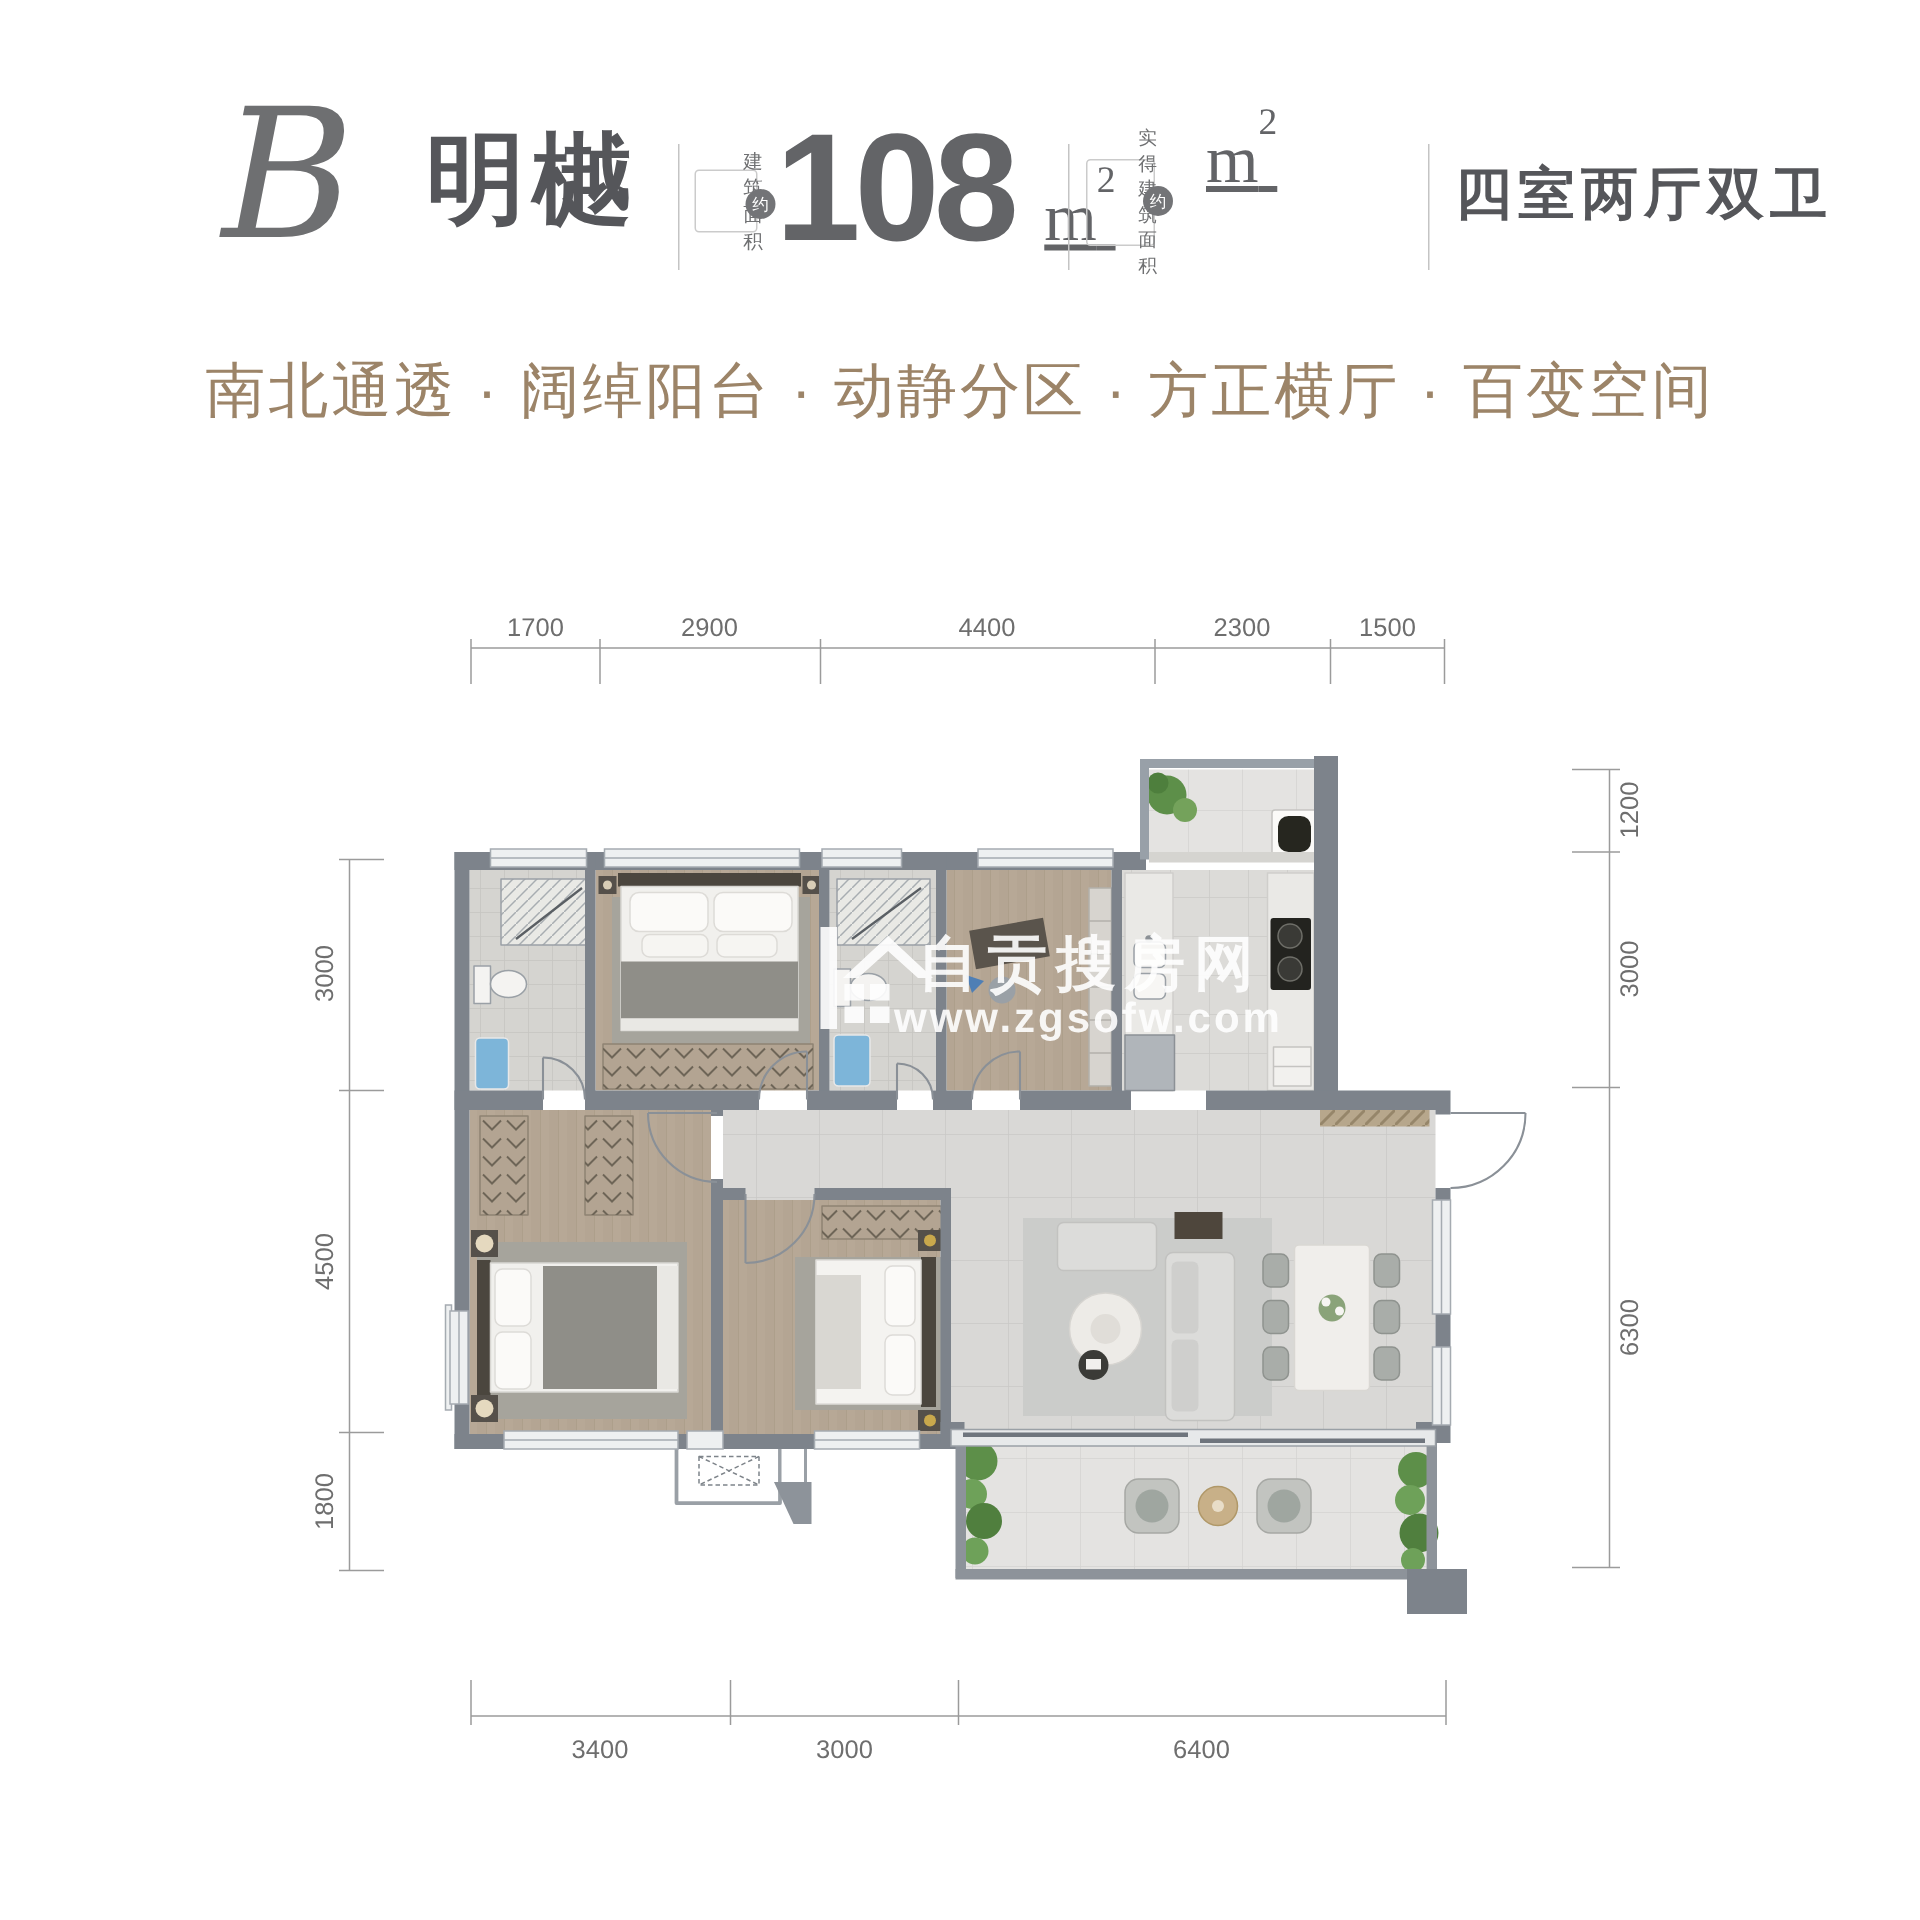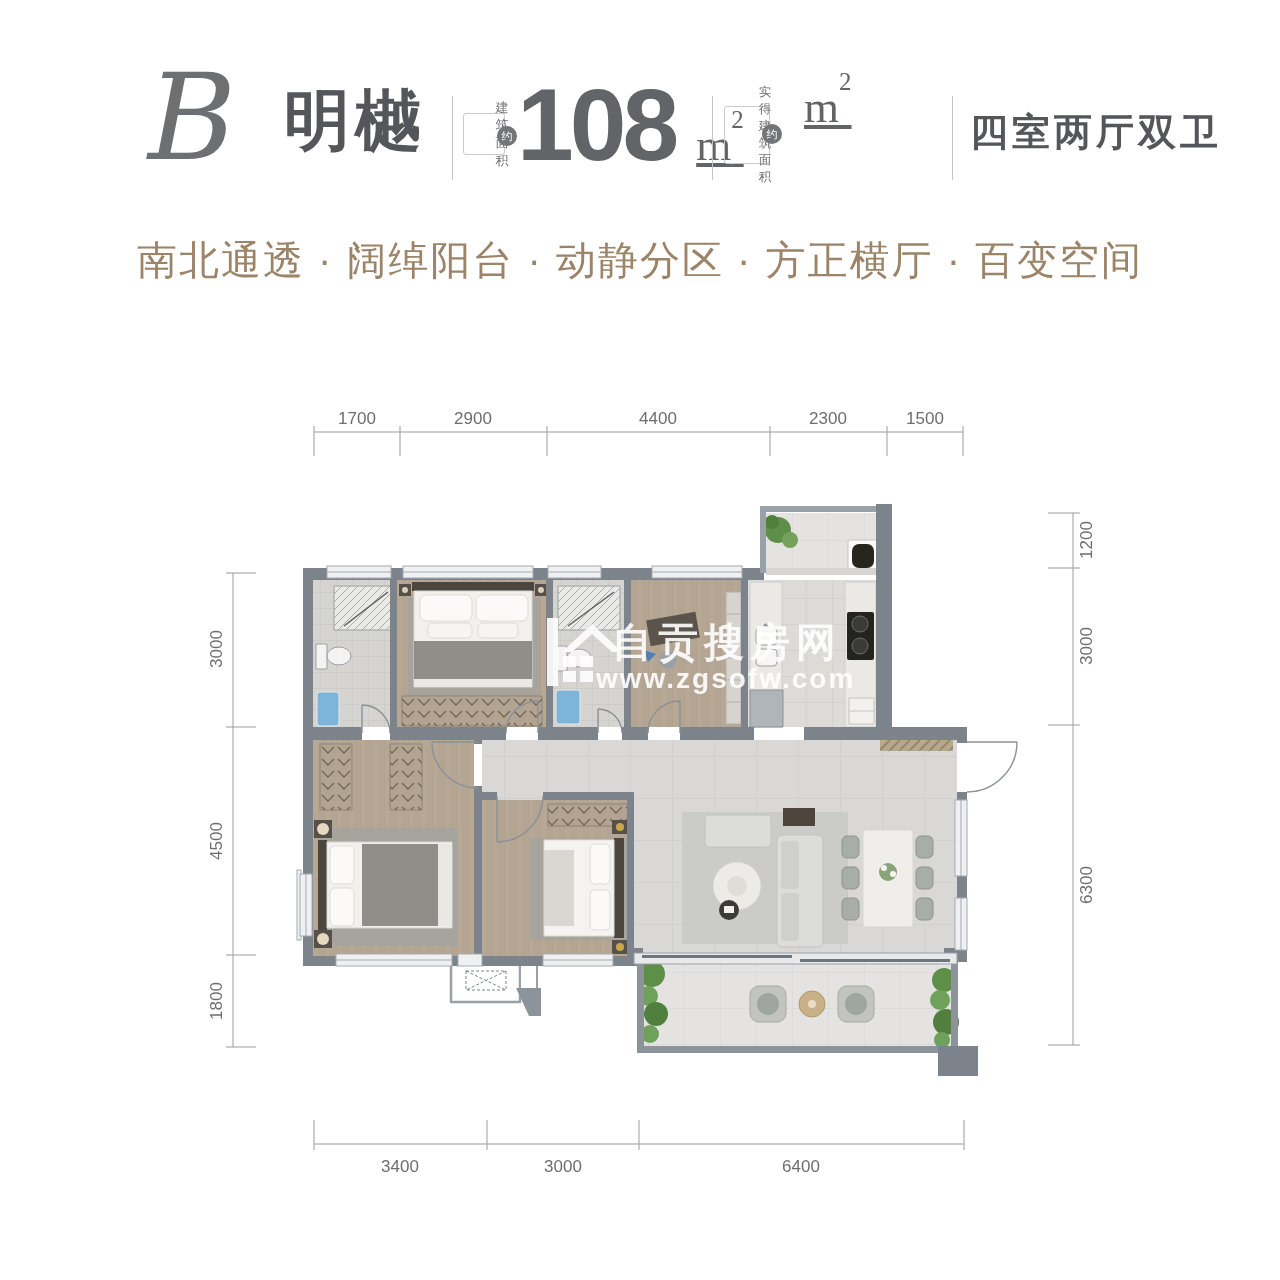--- a/index.html
+++ b/index.html
@@ -20,21 +20,21 @@
   .box1{left:463px;top:113px;width:42px;height:42px;font-size:13px;line-height:1.35;}
   .box2{left:724px;top:106px;width:46px;height:58px;font-size:12.5px;line-height:1.35;}
   .approx-circle{position:absolute;width:20px;height:20px;border-radius:50%;background:#737477;color:#ffffff;
           font-size:11px;display:flex;align-items:center;justify-content:center;z-index:2;}
   .c1{left:497px;top:126px;} .c2{left:762px;top:124px;}
   .area-num{position:absolute;display:flex;align-items:baseline;color:#636467;}
   .n1{left:517px;top:82px;} .n2{left:783px;top:82px;}
   .area-value{font-size:102px;font-weight:700;line-height:0.86;letter-spacing:-4px;}
   .area-unit{font-family:"Liberation Serif","DejaVu Serif",serif;font-size:45px;line-height:1;margin-left:21px;letter-spacing:0;text-decoration:underline;}
   .area-unit sup{font-size:25px;vertical-align:32px;line-height:0;}
-  .layout-text{position:absolute;left:970px;top:110px;font-family:Liberation Sans, sans-serif;
+  .layout-text{position:absolute;left:970px;top:110px;font-family:Liberation Mono, monospace;
           font-weight:600;font-size:38px;color:#55565a;letter-spacing:4px;line-height:1.2;}
 
   
   .tagline{position:absolute;left:0;top:233px;width:100%;text-align:center;font-size:40px;font-weight:400;
           color:#9c8468;letter-spacing:2px;}
 
   
   .plan-svg{position:absolute;left:0;top:0;width:1280px;height:1280px;}
   .dimtxt{font-family:"Liberation Sans","DejaVu Sans",sans-serif;font-size:17px;fill:#6e6e6e;}
   .wm-site{font-family:"Liberation Sans","DejaVu Sans",sans-serif;font-size:40px;font-weight:700;fill:#ffffff;letter-spacing:6px;}

